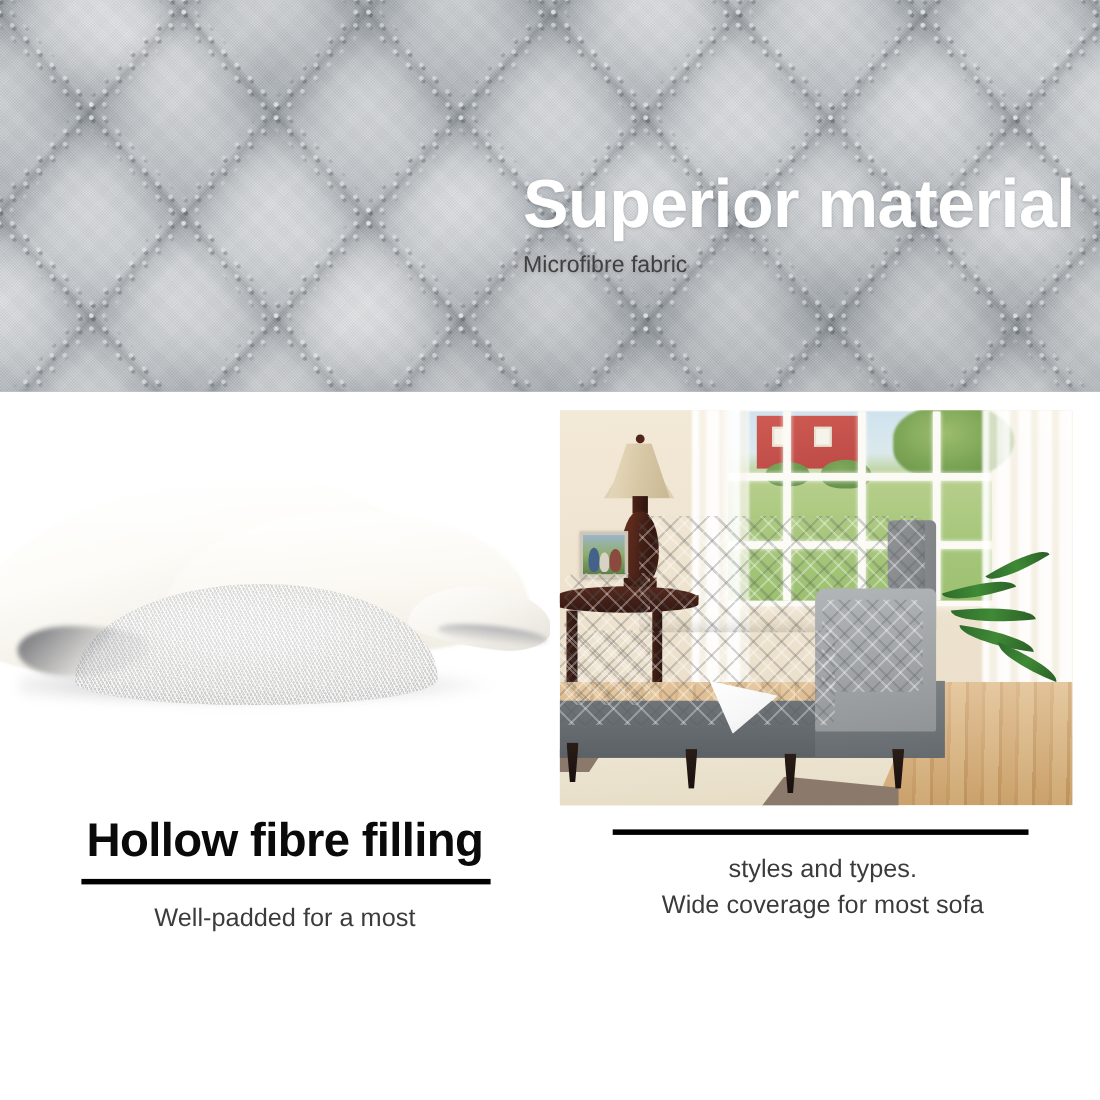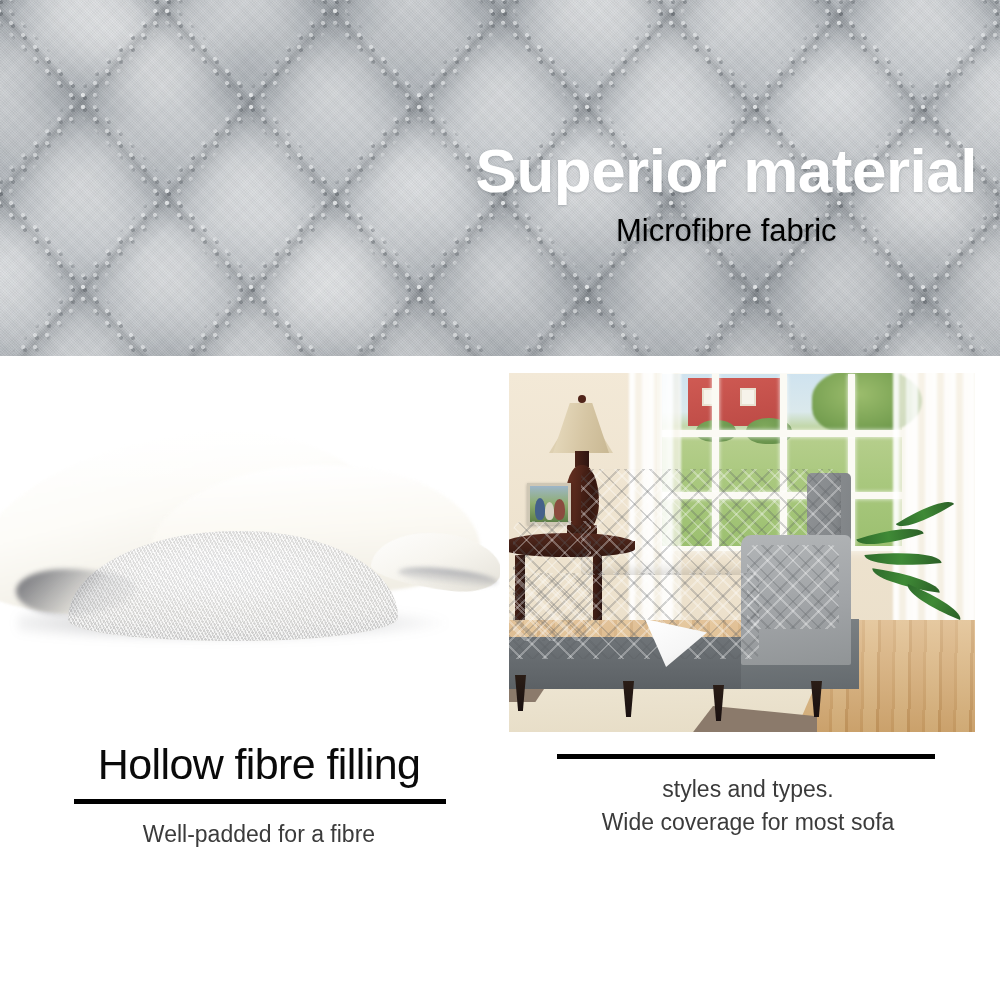--- a/index.html
+++ b/index.html
@@ -106,38 +106,38 @@
     inset: 0;
     background-image:
       repeating-linear-gradient(45deg, rgba(255,255,255,0.10) 0 1px, rgba(0,0,0,0.05) 1px 2px),
       repeating-linear-gradient(-45deg, rgba(255,255,255,0.07) 0 1px, rgba(0,0,0,0.04) 1px 2px);
     opacity: 0.55;
   }
 
   .hero-text {
     position: absolute;
     right: 23px;
-    top: 140px;
-    text-align: center;
+    top: 155px;
+    text-align: left;
     z-index: 5;
   }
   .hero-title {
     font-size: 62px;
     font-weight: 700;
     color: #ffffff;
     letter-spacing: -0.5px;
     line-height: 1.0;
     text-shadow: 0 1px 3px rgba(90,96,102,0.35);
     white-space: nowrap;
   }
   .hero-sub {
     margin-top: 12px;
-    font-size: 31px;
+    font-size: 21px;
     font-weight: 300;
-    color: #000000;
+    color: #404040;
     line-height: 1.1;
     text-shadow: 0 1px 3px rgba(90,96,102,0.35);
     white-space: nowrap;
   }
 
   
   .photo-row {
     position: absolute;
     left: 0; top: 356px;
     width: 1000px; height: 382px;
@@ -517,21 +517,21 @@
   .col {
     position: absolute;
     top: 0;
     text-align: center;
   }
   .col.col-left  { left: 58px;  width: 402px; }
   .col.col-right { left: 546px; width: 404px; }
 
   .col-title {
     font-size: 43px;
-    font-weight: 400;
+    font-weight: 700;
     color: #0a0a0a;
     letter-spacing: -0.6px;
     line-height: 1.05;
     white-space: nowrap;
   }
   .col-rule {
     height: 5px;
     background: #000000;
     margin-top: 12px;
   }
@@ -662,21 +662,21 @@
       </div>
     </div>
   </div>
 
   <div class="columns">
 
     <div class="col col-left">
       <div class="col-title">Hollow fibre filling</div>
       <div class="col-rule"></div>
       <div class="col-body">
-        <div>Well-padded for a fibre</div>
+        <div>Well-padded for a most</div>
       </div>
     </div>
 
     <div class="col col-right">
       <div class="col-rule"></div>
       <div class="col-body">
         <div>styles and types.</div>
         <div>Wide coverage for most sofa</div>
       </div>
     </div>

